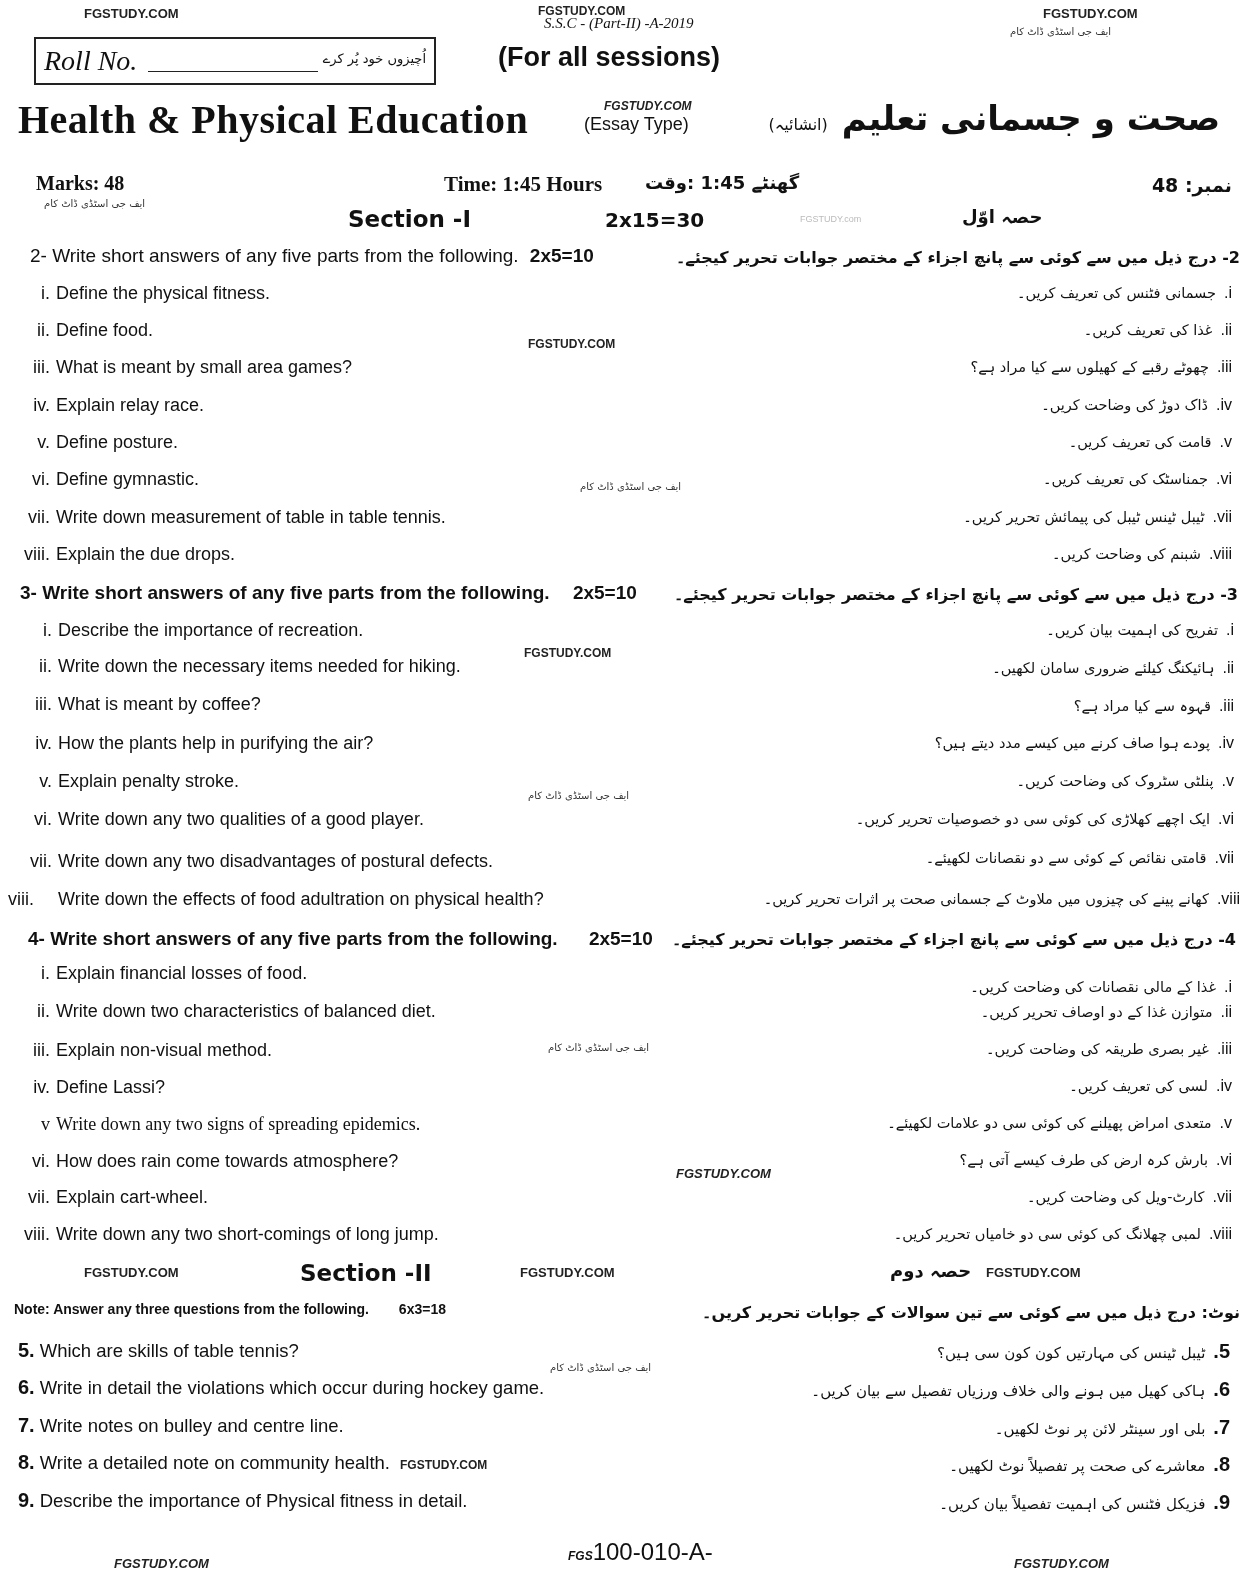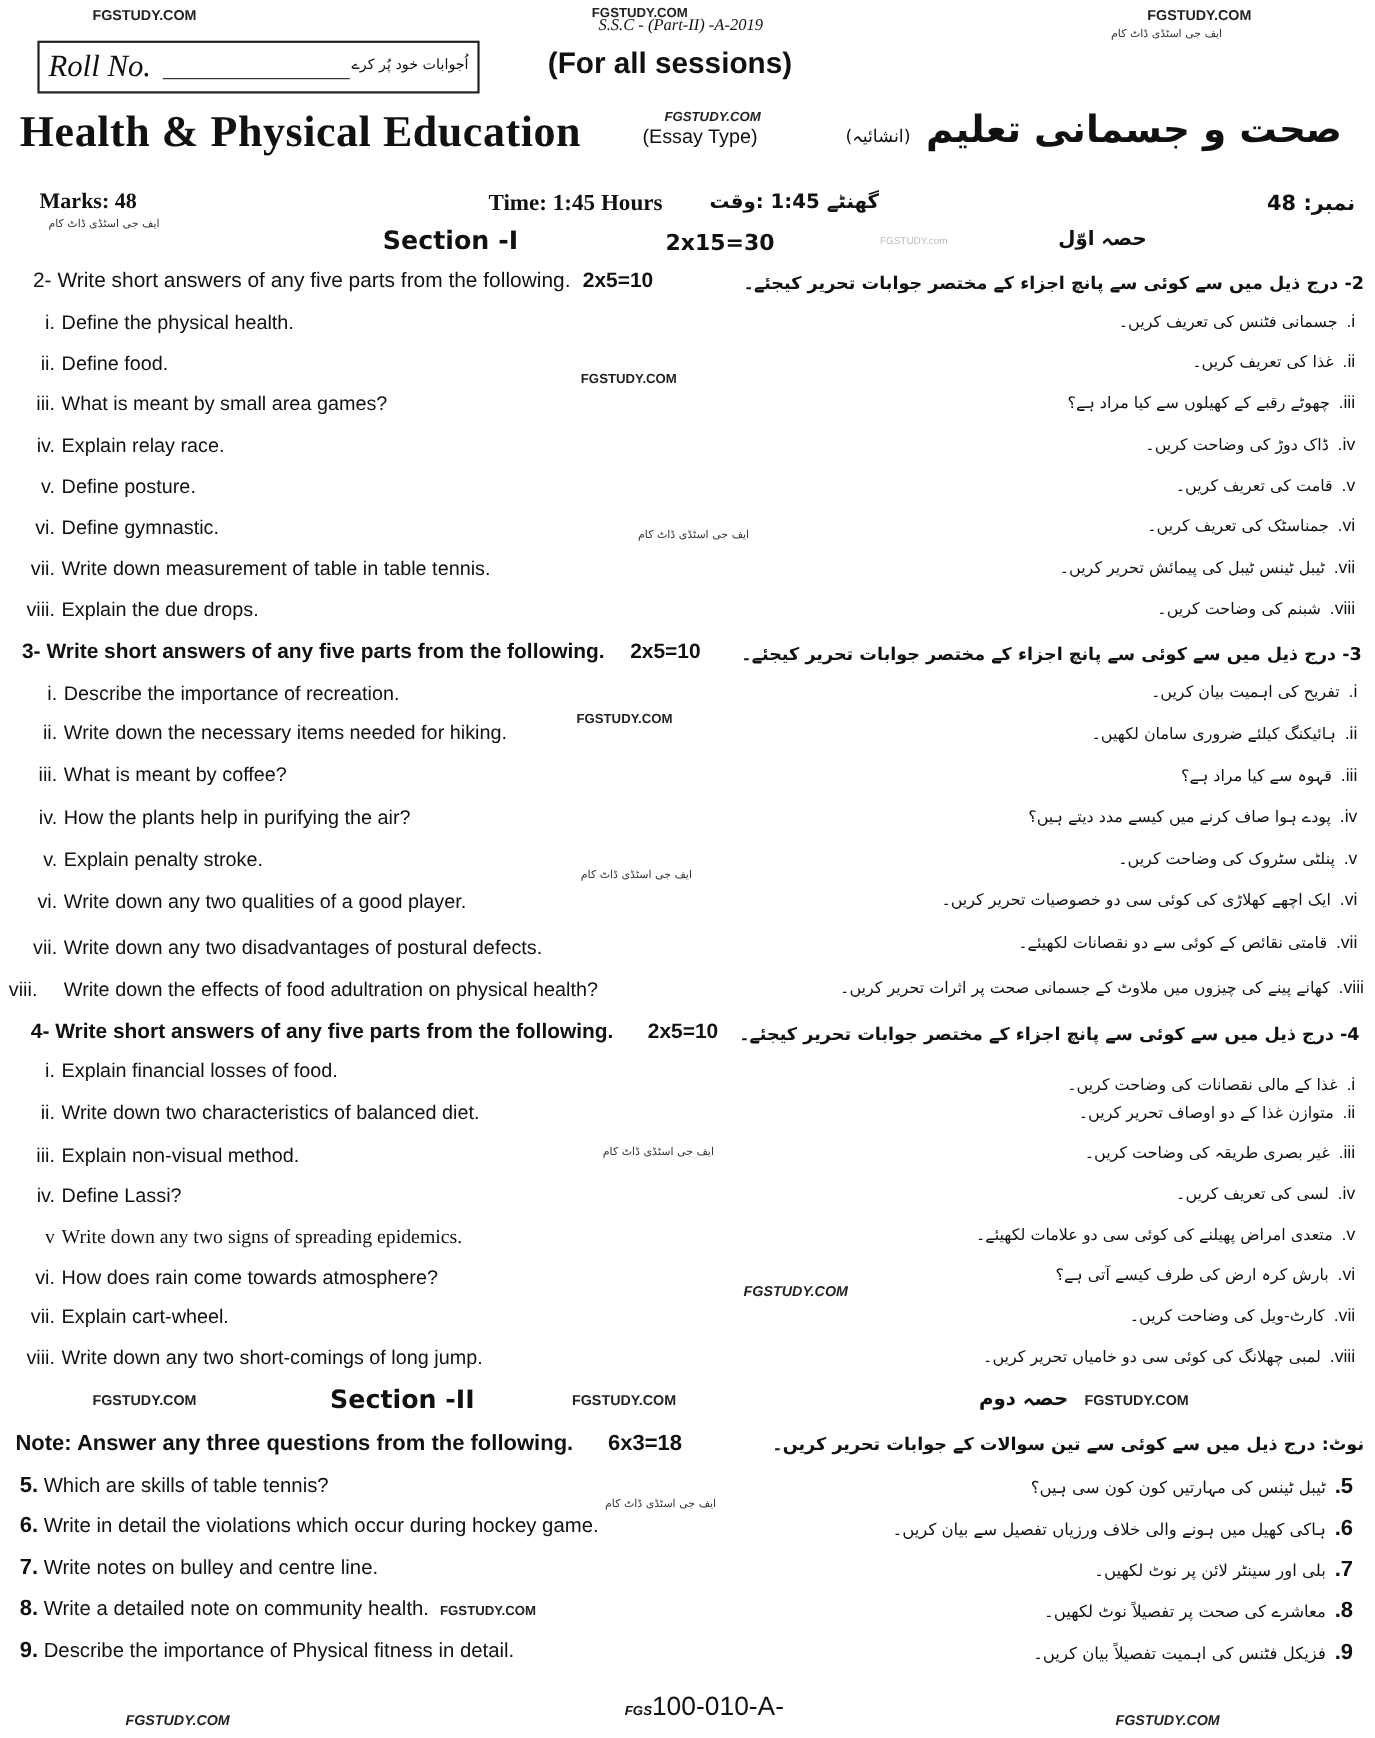--- a/index.html
+++ b/index.html
@@ -29,38 +29,38 @@
   .qhead { font-weight: bold; font-size: 19px; }
   .qhead-ur { font-family: "DejaVu Sans", sans-serif; font-weight: bold; font-size: 16px; direction: rtl; }
   .item { font-size: 18px; }
   .item .num { display: inline-block; text-align: right; margin-right: 6px; }
   .item-ur { font-family: "DejaVu Sans", sans-serif; font-size: 14.5px; direction: rtl; }
   .item-ur .num { font-family: "Liberation Sans", sans-serif; font-size: 16px; margin-left: 8px; }
   .long { font-size: 18.5px; }
   .long .num { font-weight: bold; font-size: 20px; margin-right: 5px; }
   .long-ur { font-family: "DejaVu Sans", sans-serif; font-size: 15px; direction: rtl; }
   .long-ur .num { font-family: "Liberation Sans", sans-serif; font-weight: bold; font-size: 20px; margin-left: 8px; }
-  .note { font-weight: bold; font-size: 20px; }
+  .note { font-weight: bold; font-size: 14px; }
   .note-ur { font-family: "DejaVu Sans", sans-serif; font-weight: bold; font-size: 16px; direction: rtl; }
   .footer-code { font-size: 24px; }
   .footer-code small { font-size: 12px; font-style: italic; font-weight: bold; }
 </style>
 </head>
 <body>
 
 <div class="abs wm" style="left:84px;top:6px;">FGSTUDY.COM</div>
 <div class="abs wm" style="left:538px;top:4px;font-size:12px;">FGSTUDY.COM</div>
 <div class="abs ssc">S.S.C - (Part-II) -A-2019</div>
 <div class="abs wm" style="left:1043px;top:6px;">FGSTUDY.COM</div>
 <div class="abs urdu-wm" style="left:1010px;top:26px;">ایف جی اسٹڈی ڈاٹ کام</div>
 
 <div class="abs roll-box">
   <div class="abs roll-label">Roll No.</div>
   <div class="abs roll-line"></div>
-  <div class="abs roll-urdu">اُجوابات خود پُر کرے</div>
+  <div class="abs roll-urdu">اُچیزوں خود پُر کرے</div>
 </div>
 
 <div class="abs sessions">(For all sessions)</div>
 
 <div class="abs title-en">Health &amp; Physical Education</div>
 <div class="abs wm wm-i" style="left:604px;top:99px;font-size:12px;">FGSTUDY.COM</div>
 <div class="abs title-sub">(Essay Type)</div>
 <div class="abs title-ur">
   <span>صحت و جسمانی تعلیم</span><span class="title-ur-sub">(انشائیہ)</span>
 </div>
@@ -76,21 +76,21 @@
 <div class="abs wm-faint" style="left:800px;top:214px;">FGSTUDY.com</div>
 <div class="abs section-ur" style="left:962px;top:206px;">حصہ اوّل</div>
 
 <div class="abs qhead" style="left:30px;top:245px;font-weight:normal;">
   <span>2-</span>
   <span>Write short answers of any five parts from the following.</span>
   <span style="font-weight:bold;margin-left:6px;">2x5=10</span>
 </div>
 <div class="abs qhead-ur" style="right:10px;top:248px;">2- درج ذیل میں سے کوئی سے پانچ اجزاء کے مختصر جوابات تحریر کیجئے۔</div>
 
-<div class="abs item" style="left:28px;top:283px;"><span class="num" style="width:22px;">i.</span><span>Define the physical health.</span></div>
+<div class="abs item" style="left:28px;top:283px;"><span class="num" style="width:22px;">i.</span><span>Define the physical fitness.</span></div>
 <div class="abs item" style="left:28px;top:320px;"><span class="num" style="width:22px;">ii.</span><span>Define food.</span></div>
 <div class="abs item" style="left:16px;top:357px;"><span class="num" style="width:34px;">iii.</span><span>What is meant by small area games?</span></div>
 <div class="abs item" style="left:16px;top:395px;"><span class="num" style="width:34px;">iv.</span><span>Explain relay race.</span></div>
 <div class="abs item" style="left:16px;top:432px;"><span class="num" style="width:34px;">v.</span><span>Define posture.</span></div>
 <div class="abs item" style="left:16px;top:469px;"><span class="num" style="width:34px;">vi.</span><span>Define gymnastic.</span></div>
 <div class="abs item" style="left:10px;top:507px;"><span class="num" style="width:40px;">vii.</span><span>Write down measurement of table in table tennis.</span></div>
 <div class="abs item" style="left:4px;top:544px;"><span class="num" style="width:46px;">viii.</span><span>Explain the due drops.</span></div>
 
 <div class="abs wm" style="left:528px;top:337px;font-size:12px;">FGSTUDY.COM</div>
 <div class="abs urdu-wm" style="left:580px;top:481px;">ایف جی اسٹڈی ڈاٹ کام</div>

